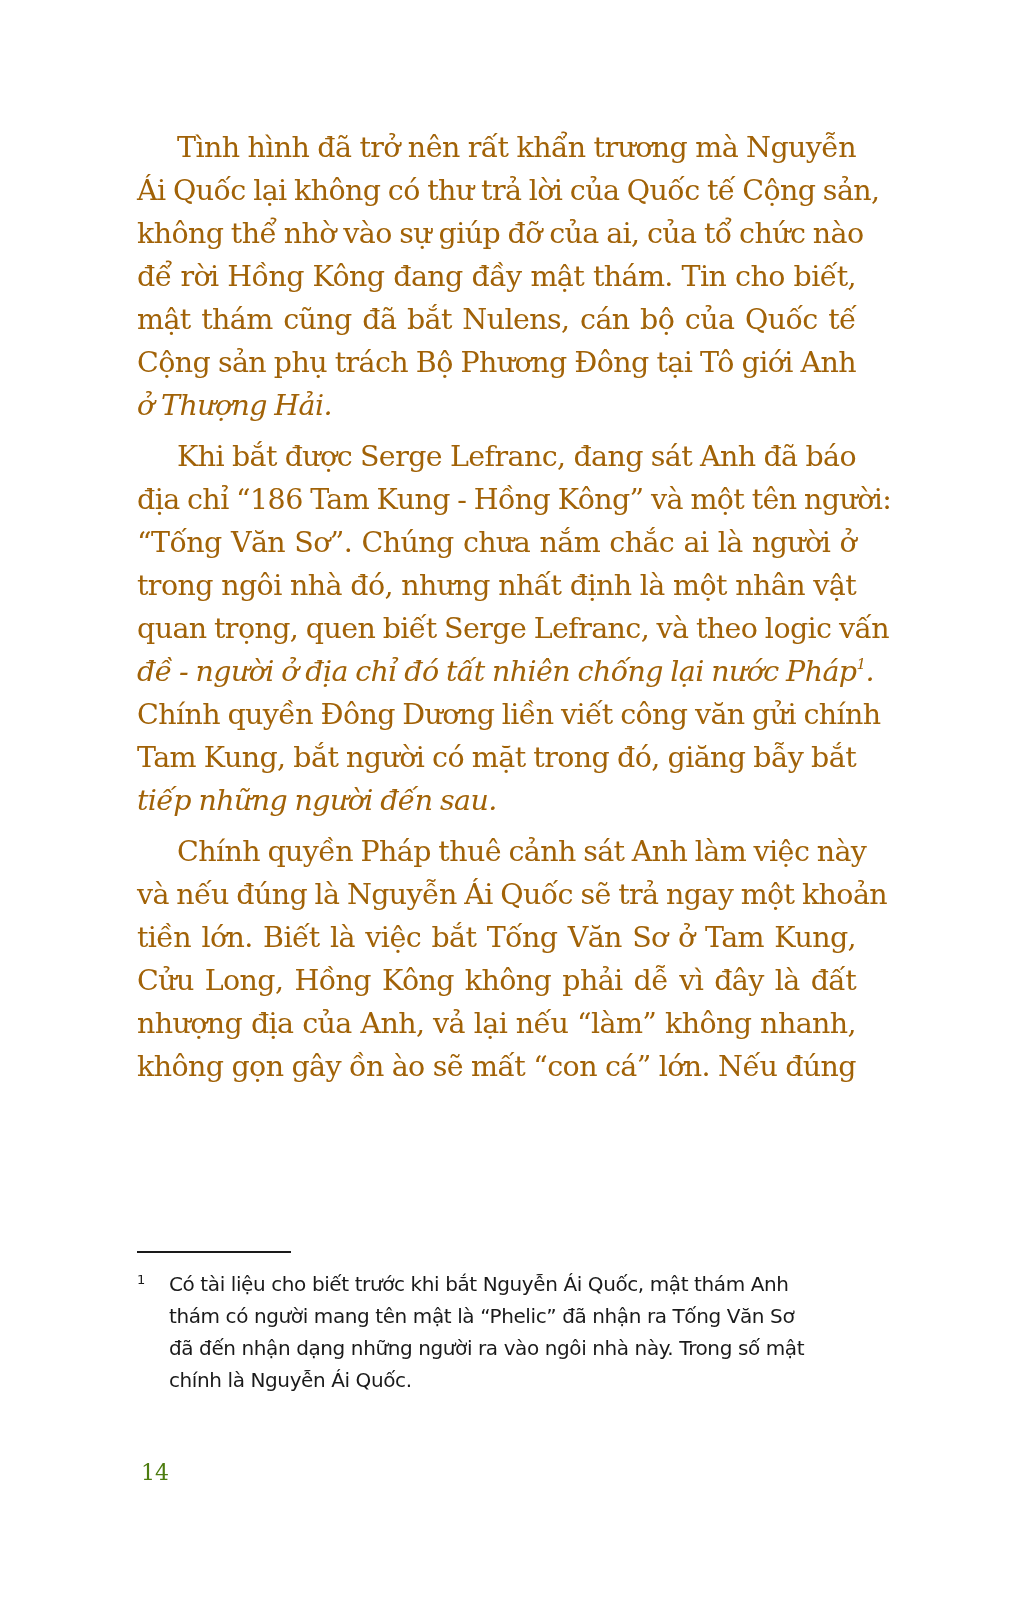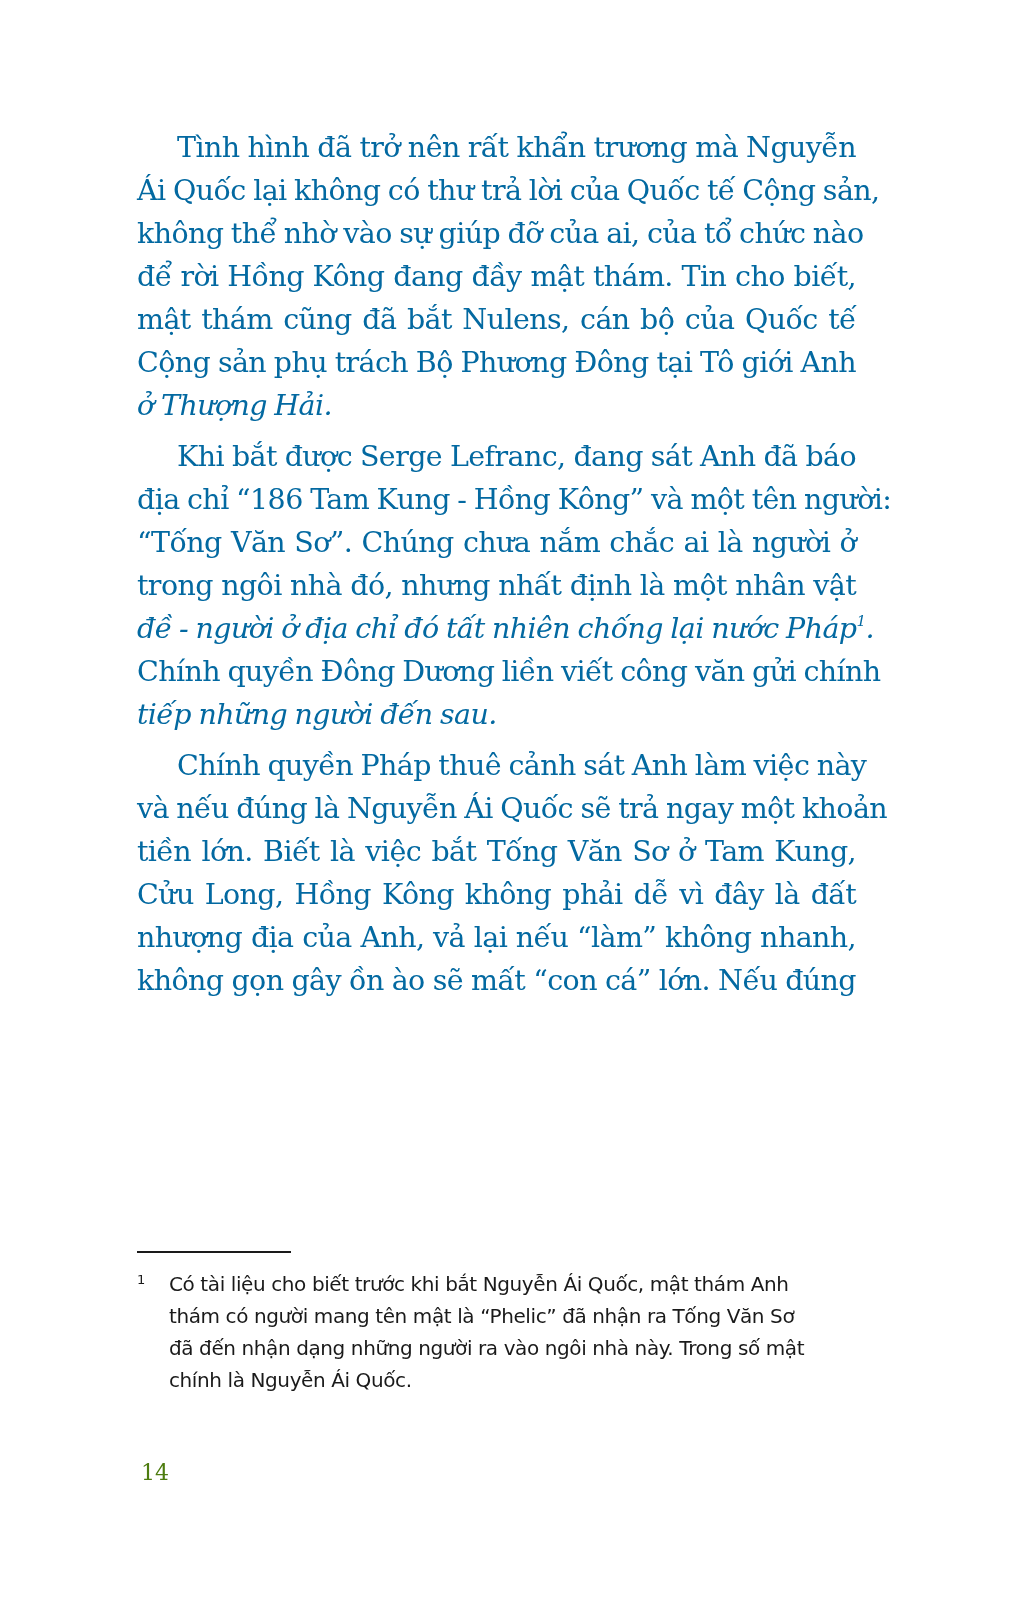--- a/index.html
+++ b/index.html
@@ -1,17 +1,17 @@
 <!DOCTYPE html>
 <html><head>
   <meta charset="utf-8">
   <style>
     html, body { margin: 0; padding: 0; background: #ffffff; }
     body { width: 1024px; height: 1615px; position: relative; overflow: hidden; }
-    .page { position: absolute; left: 137px; top: 126px; width: 719px; color: #0369a1; }
+    .page { position: absolute; left: 137px; top: 126px; width: 719px; color: #a16207; }
     .body-text { font-family: "DejaVu Serif", "Liberation Serif", serif; font-size: 28.5px; line-height: 43px; letter-spacing: -0.6px; word-spacing: -1px; }
     .para { margin: 0 0 8px 0; text-align: justify; text-align-last: left; }
     .line { display: block; white-space: nowrap; text-align: justify; text-align-last: justify; }
     .line.last { text-align-last: left; font-style: italic; }
     .indent { padding-left: 40px; }
     sup.fnref { font-size: 15px; vertical-align: 12px; line-height: 0; }
     .rule { position: absolute; left: 137px; top: 1251px; width: 154px; height: 2px; background: #1a1a1a; }
     .footnote { position: absolute; left: 137px; top: 1268px; width: 719px; font-family: "DejaVu Sans", "Liberation Sans", sans-serif; font-size: 20px; line-height: 32px; color: #1a1a1a; letter-spacing: -0.4px; }
     .fn-num { position: absolute; left: 0; top: -4px; font-size: 13px; }
     .fn-body { margin-left: 32px; }
@@ -30,22 +30,24 @@
     <span class="line">mật thám cũng đã bắt Nulens, cán bộ của Quốc tế</span>
     <span class="line">Cộng sản phụ trách Bộ Phương Đông tại Tô giới Anh</span>
     <span class="line last">ở Thượng Hải.</span>
   </div>
 
   <div class="para">
     <span class="line indent">Khi bắt được Serge Lefranc, đang sát Anh đã báo</span>
     <span class="line">địa chỉ “186 Tam Kung - Hồng Kông” và một tên người:</span>
     <span class="line">“Tống Văn Sơ”. Chúng chưa nắm chắc ai là người ở</span>
     <span class="line">trong ngôi nhà đó, nhưng nhất định là một nhân vật</span>
+    <span class="line">quan trọng, quen biết Serge Lefranc, và theo logic vấn</span>
     <span class="line last"><span>đề - người ở địa chỉ đó tất nhiên chống lại nước Pháp</span><sup class="fnref">1</sup><span>.</span></span>
     <span class="line">Chính quyền Đông Dương liền viết công văn gửi chính</span>
+    <span class="line">Tam Kung, bắt người có mặt trong đó, giăng bẫy bắt</span>
     <span class="line last">tiếp những người đến sau.</span>
   </div>
 
   <div class="para">
     <span class="line indent">Chính quyền Pháp thuê cảnh sát Anh làm việc này</span>
     <span class="line">và nếu đúng là Nguyễn Ái Quốc sẽ trả ngay một khoản</span>
     <span class="line">tiền lớn. Biết là việc bắt Tống Văn Sơ ở Tam Kung,</span>
     <span class="line">Cửu Long, Hồng Kông không phải dễ vì đây là đất</span>
     <span class="line">nhượng địa của Anh, vả lại nếu “làm” không nhanh,</span>
     <span class="line">không gọn gây ồn ào sẽ mất “con cá” lớn. Nếu đúng</span>

